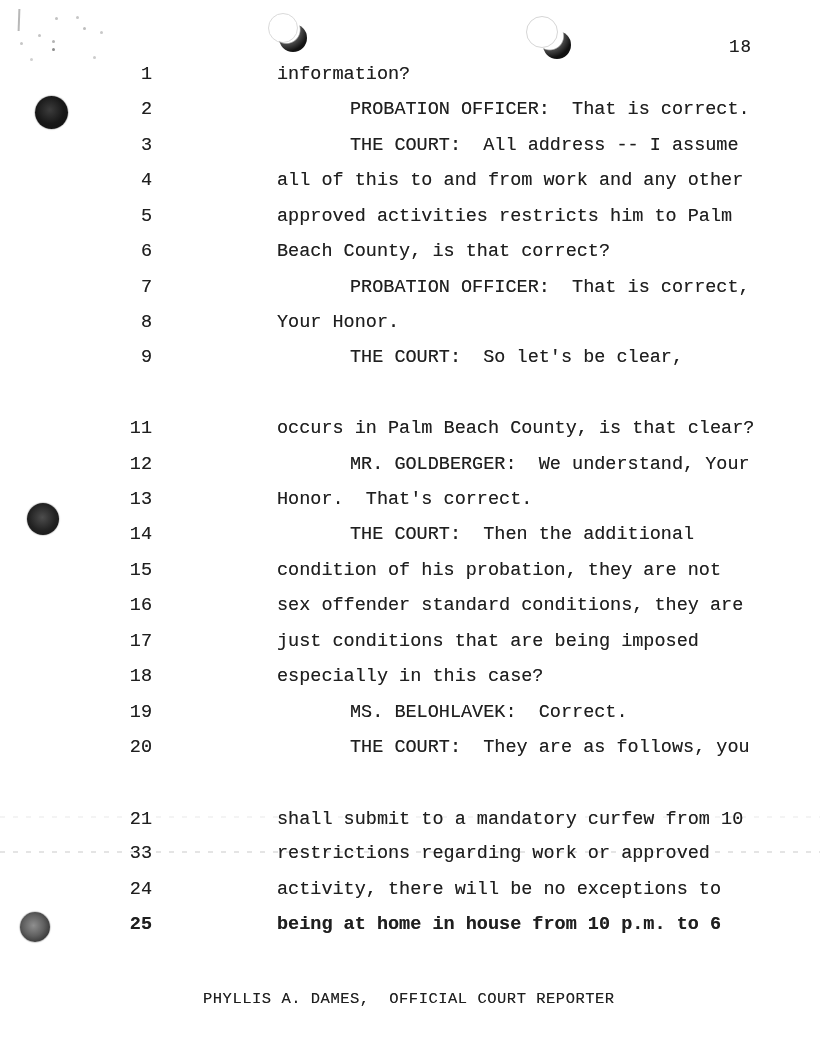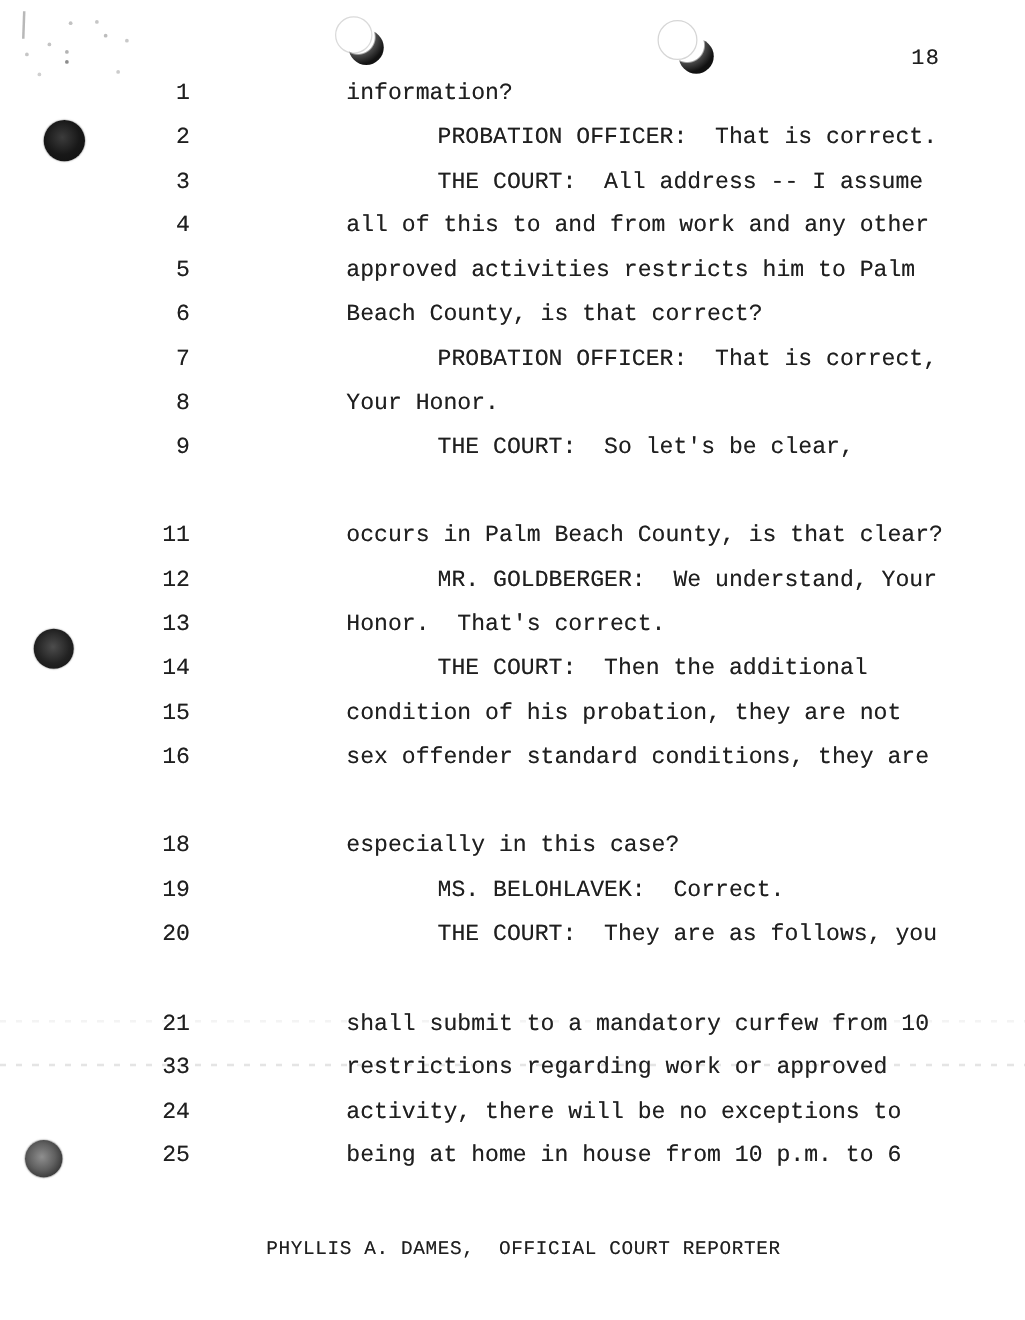--- a/index.html
+++ b/index.html
@@ -48,21 +48,21 @@
   .line .text {
     position: absolute;
     left: 277px;
     white-space: pre;
   }
   .line .text.indent {
     left: 350px;
   }
   .footer {
     position: absolute;
-    left: 213px;
+    left: 203px;
     top: 990px;
     font-size: 15.5px;
     white-space: pre;
     letter-spacing: 0.5px;
     text-shadow: 0 0 0.5px rgba(25,25,25,0.55);
     z-index: 2;
   }
   
   .hole-punch {
     position: absolute;
@@ -225,20 +225,24 @@
         <span class="text indent">THE COURT:  Then the additional</span>
       </div>
       <div class="line" style="top: 561.88px;">
         <span class="num">15</span>
         <span class="text">condition of his probation, they are not</span>
       </div>
       <div class="line" style="top: 597.3px;">
         <span class="num">16</span>
         <span class="text">sex offender standard conditions, they are</span>
       </div>
+      <div class="line" style="top: 632.72px;">
+        <span class="num">17</span>
+        <span class="text">just conditions that are being imposed</span>
+      </div>
       <div class="line" style="top: 668.14px;">
         <span class="num">18</span>
         <span class="text">especially in this case?</span>
       </div>
       <div class="line" style="top: 703.56px;">
         <span class="num">19</span>
         <span class="text indent">MS. BELOHLAVEK:  Correct.</span>
       </div>
       <div class="line" style="top: 738.98px;">
         <span class="num">20</span>
@@ -249,21 +253,21 @@
         <span class="text">shall submit to a mandatory curfew from 10</span>
       </div>
       <div class="line" style="top: 845.24px;">
         <span class="num">33</span>
         <span class="text">restrictions regarding work or approved</span>
       </div>
       <div class="line" style="top: 880.66px;">
         <span class="num">24</span>
         <span class="text">activity, there will be no exceptions to</span>
       </div>
-      <div class="line" style="top: 916.08px;">
+      <div class="line" style="top: 916.08px; font-weight: bold;">
         <span class="num">25</span>
         <span class="text">being at home in house from 10 p.m. to 6</span>
       </div>
     </div>
 
   <div class="footer">PHYLLIS A. DAMES,  OFFICIAL COURT REPORTER</div>
 
 </div>
 
 </body></html>

